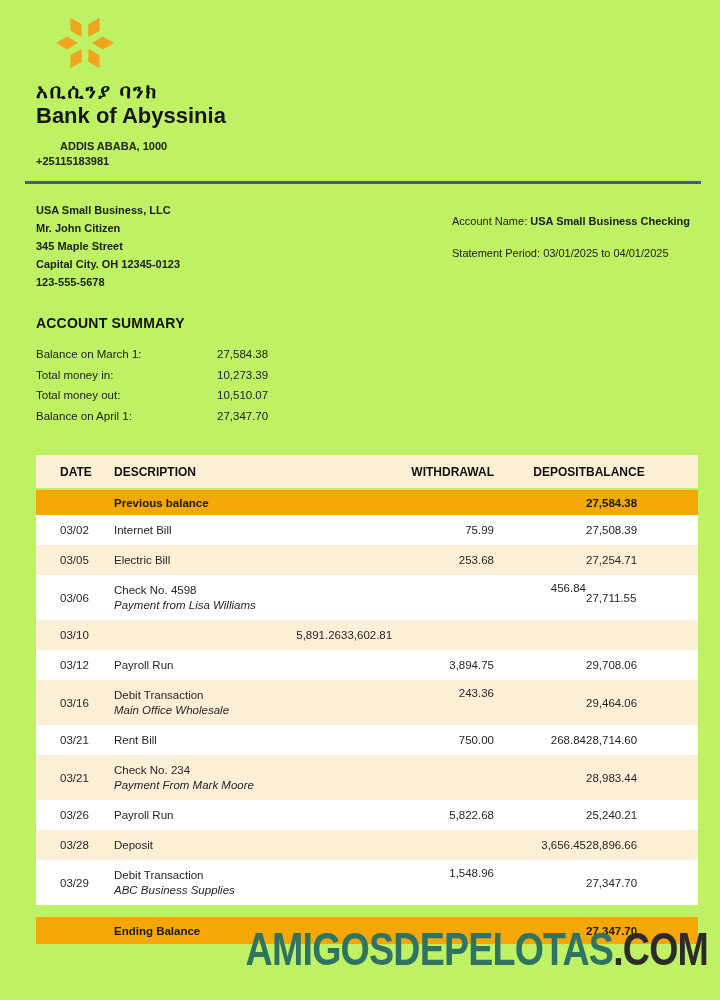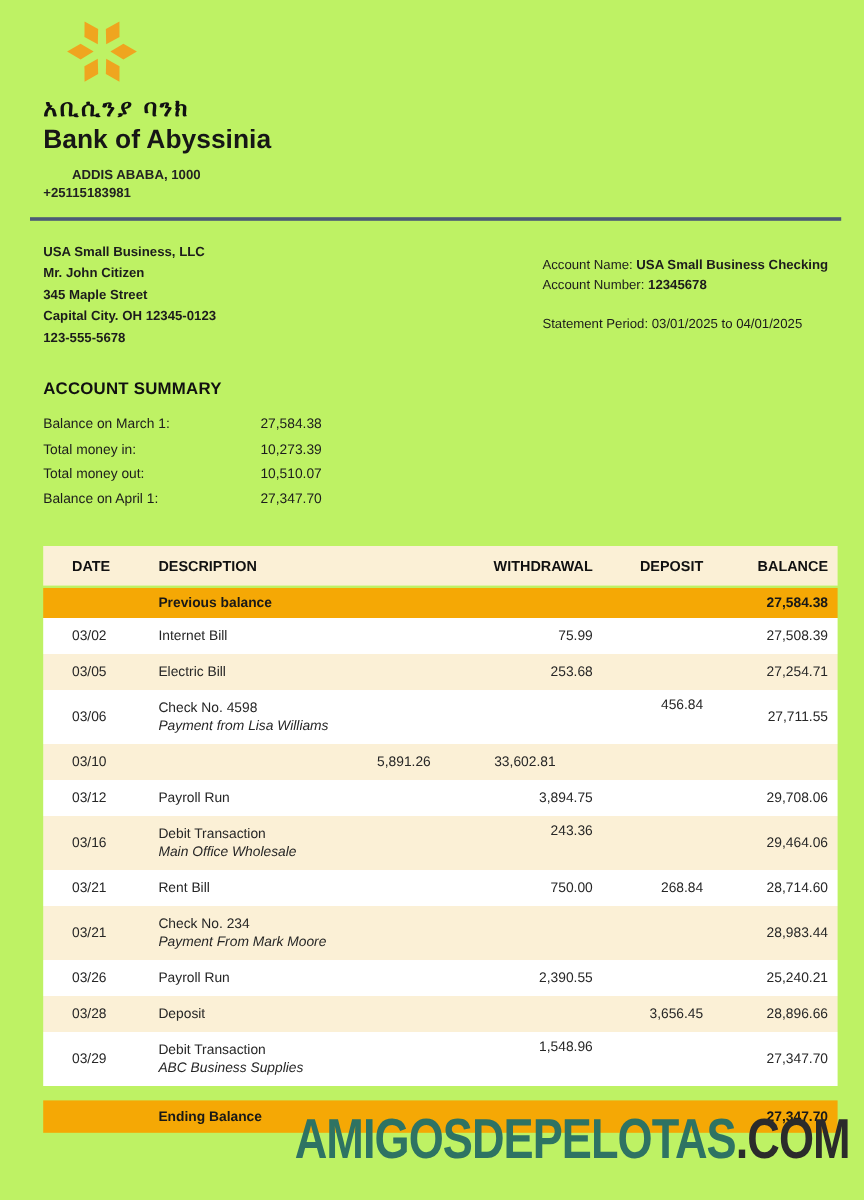--- a/index.html
+++ b/index.html
@@ -65,25 +65,25 @@
   .trow, .thead-row { display: flex; align-items: center; }
 
   .thead-row {
     background: var(--cream);
     min-height: 33px;
     font-size: 12px;
     font-weight: 700;
     color: #111;
   }
 
-  .c-date { width: 96px;  padding-left: 24px; flex-shrink: 0; }
+  .c-date { width: 78px;  padding-left: 24px; flex-shrink: 0; }
   .c-desc { flex: 1; padding-right: 6px; }
   .c-wd   { width: 135px; text-align: right; flex-shrink: 0; }
   .c-dep  { width: 92px;  text-align: right; flex-shrink: 0; }
-  .c-bal  { width: 112px; text-align: right; padding-right: 8px; flex-shrink: 0; }
+  .c-bal  { width: 112px; padding-right: 8px; flex-shrink: 0; }
 
   .trow { font-size: 11.5px; color: #262626; min-height: 30px; background: #fff; }
   .trow.alt { background: var(--cream); }
   .trow.has-note { min-height: 45px; }
   .trow.has-note .c-wd, .trow.has-note .c-dep { align-self: flex-start; padding-top: 7px; }
   .desc-note { font-style: italic; margin-top: 3px; }
 
   .trow.band {
     background: var(--gold);
     font-weight: 700;
@@ -138,24 +138,20 @@
       <div class="customer-line">Mr. John Citizen</div>
       <div class="customer-line">345 Maple Street</div>
       <div class="customer-line">Capital City. OH 12345-0123</div>
       <div class="customer-line">123-555-5678</div>
     </div>
     <div class="account-block">
       <div class="acct-line">
         <span>Account Name:</span>
         <b>USA Small Business Checking</b>
       </div>
-      <div class="acct-line">
-        <span>Account Number:</span>
-        <b>12345678</b>
-      </div>
       <div class="acct-line stmt-period">
         <span>Statement Period:</span>
         <span>03/01/2025 to 04/01/2025</span>
       </div>
     </div>
   </section>
 
   <section class="summary">
     <h2 class="summary-title">ACCOUNT SUMMARY</h2>
     <div class="summary-rows">
@@ -279,21 +275,21 @@
     <div class="c-dep"></div>
     <div class="c-bal">28,983.44</div>
   </div>
 
   <div class="trow">
     <div class="c-date">03/26</div>
     <div class="c-desc">
       <div class="desc-main">Payroll Run</div>
 
     </div>
-    <div class="c-wd">2,390.55</div>
+    <div class="c-wd">5,822.68</div>
     <div class="c-dep"></div>
     <div class="c-bal">25,240.21</div>
   </div>
 
   <div class="trow alt">
     <div class="c-date">03/28</div>
     <div class="c-desc">
       <div class="desc-main">Deposit</div>
 
     </div>

